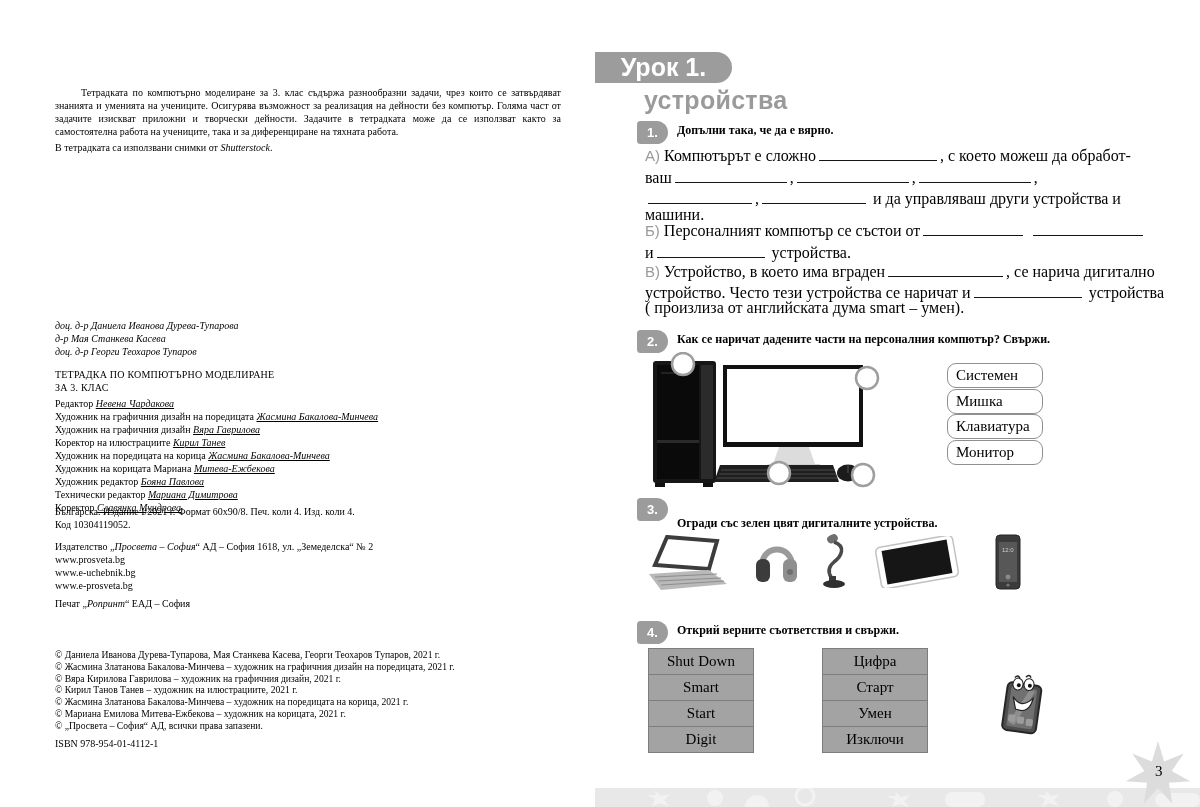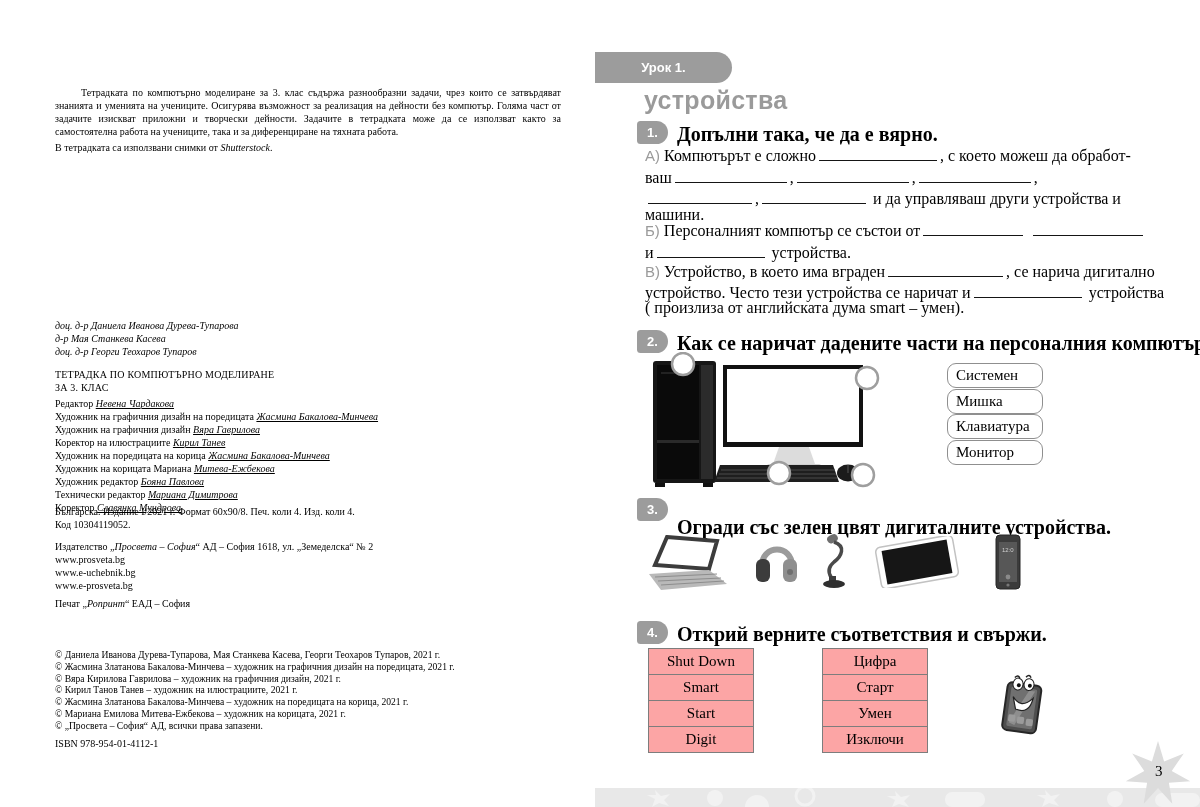--- a/index.html
+++ b/index.html
@@ -18,31 +18,31 @@
   .lp-staff i{font-style:italic;text-decoration:underline;}
   .lp-edition{top:505px;}
   .lp-publisher{top:540px;}
   .lp-print{top:597px;}
   .lp-copyright{top:649px;font-size:9.6px;line-height:11.8px;}
   .lp-isbn{top:737px;}
 
   
   .lesson-tab{position:absolute;left:0;top:52px;width:137px;height:31px;background:#9c9c9c;
               border-radius:0 16px 16px 0;color:#fff;font-family:"Liberation Sans",sans-serif;
-              font-weight:bold;font-size:13px;line-height:31px;text-align:center;}
+              font-weight:bold;font-size:25px;line-height:31px;text-align:center;}
   .lesson-title-l1{position:absolute;left:149px;top:52px;font-family:"Liberation Sans",sans-serif;
               font-weight:bold;font-size:25px;line-height:31px;color:#9a9a9a;letter-spacing:.3px;}
   .lesson-title-l2{position:absolute;left:49px;top:85px;font-family:"Liberation Sans",sans-serif;
               font-weight:bold;font-size:25px;line-height:31px;color:#9a9a9a;letter-spacing:.3px;}
 
   .badge{position:absolute;left:42px;width:31px;height:23px;background:#9c9c9c;
          border-radius:4px 13px 13px 4px;color:#fff;font-family:"Liberation Sans",sans-serif;
          font-weight:bold;font-size:13px;line-height:23px;text-align:center;}
   .bd1{top:121px}.bd2{top:330px}.bd3{top:498px}.bd4{top:621px}
-  .exh{position:absolute;left:82px;font-weight:bold;font-size:20px;white-space:nowrap;}
+  .exh{position:absolute;left:82px;font-weight:bold;font-size:12px;white-space:nowrap;}
   .eh1{top:123px}.eh2{top:332px}.eh3{top:516px}.eh4{top:623px}
 
   .exline{position:absolute;left:50px;width:520px;font-size:16px;white-space:nowrap;}
   .l1{top:147px}.l2{top:169px}.l3{top:190px}.l4{top:206px}.l5{top:222px}
   .l6{top:244px}.l7{top:263px}.l8{top:284px}.l9{top:299px}
   .gl{color:#9a9a9a;font-family:"Liberation Sans",sans-serif;font-size:15px;margin-right:4px;}
   .bl{display:inline-block;border-bottom:1.4px solid #151515;height:13px;margin:0 3px;}
   .w118{width:118px}.w112{width:112px}.w104{width:104px}.w100{width:100px}
   .w110{width:110px}.w108{width:108px}.w115{width:115px}
 
@@ -51,21 +51,21 @@
               border-radius:9px;font-size:15px;line-height:22px;padding-left:8px;background:#fff;}
   .pl1{top:363px}.pl2{top:389px}.pl3{top:414px}.pl4{top:440px}
 
   .device{position:absolute;}
   .dev-laptop{left:50px;top:534px}
   .dev-headphones{left:158px;top:532px}
   .dev-mic{left:222px;top:534px}
   .dev-tablet{left:278px;top:536px}
   .dev-phone{left:398px;top:533px}
 
-  .match-table{position:absolute;top:648px;border:1px solid #7d7d7d;background:#fca5a5;}
+  .match-table{position:absolute;top:648px;border:1px solid #7d7d7d;background:#a3a3a3;}
   .tl{left:53px}.tr{left:227px}
   .cell{width:104px;height:25px;border-bottom:1px solid #7d7d7d;text-align:center;
         line-height:25px;font-size:15px;}
   .cell:last-child{border-bottom:none;}
 
   .mascot{position:absolute;left:404px;top:672px;}
 
   .footer-band{position:absolute;left:0;bottom:0;width:605px;height:19px;background:#e8e8e8;overflow:hidden;}
   .page-star{position:absolute;left:528px;top:740px;}
   .page-num{position:absolute;left:560px;top:763px;font-size:15px;}

